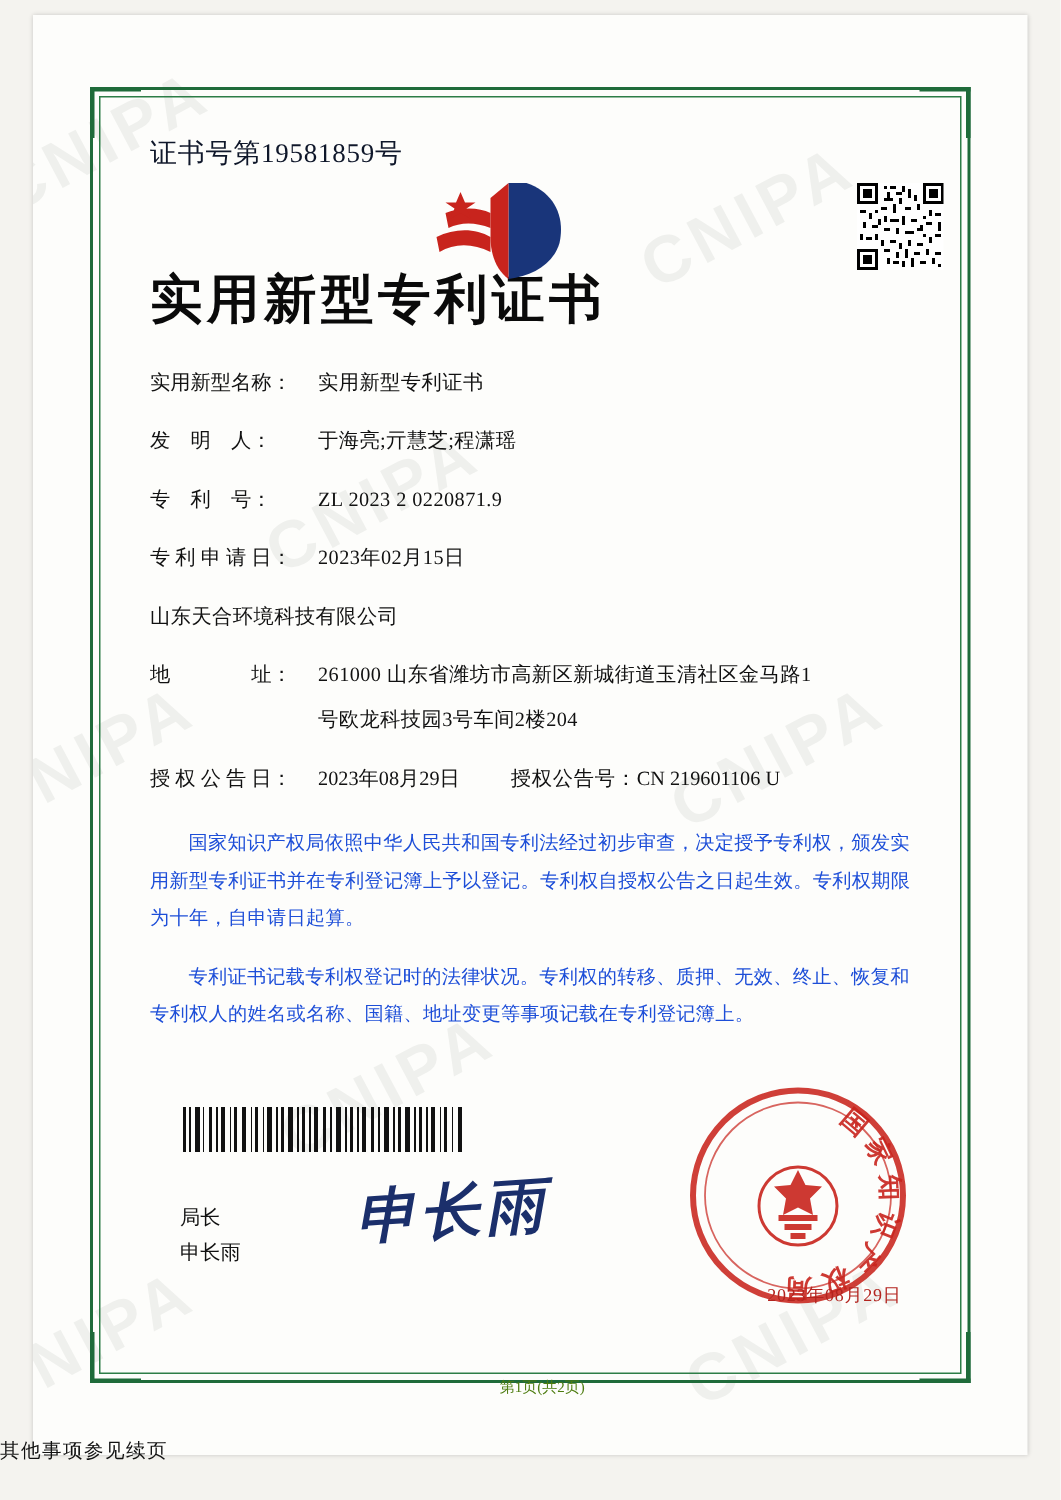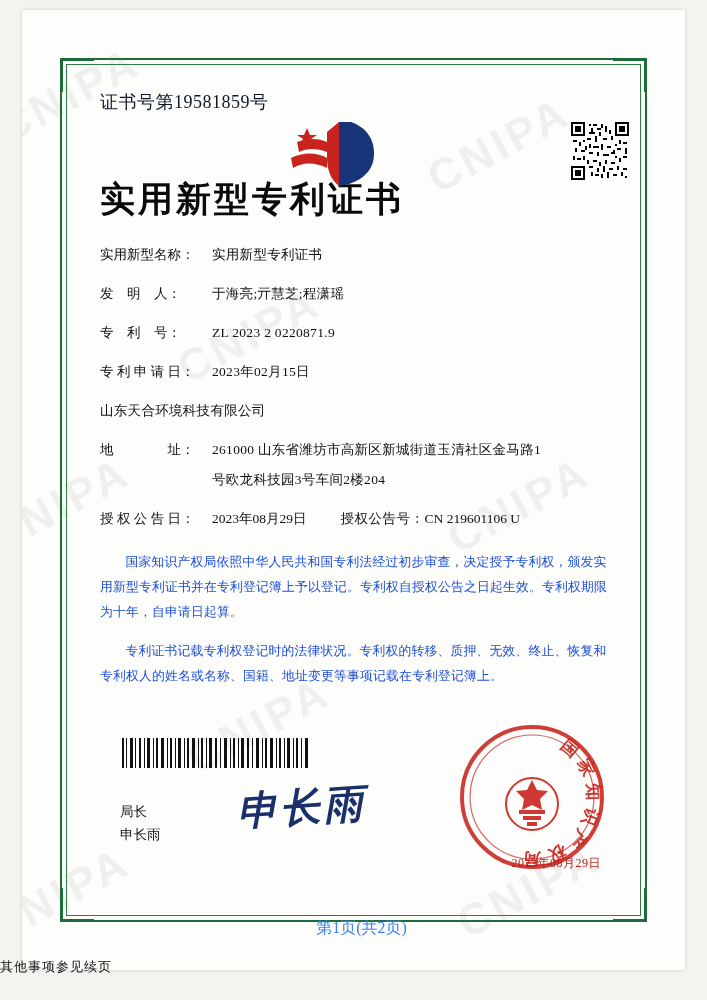--- a/index.html
+++ b/index.html
@@ -224,22 +224,22 @@
     font-weight: bold;
     font-style: italic;
   }
 
   .page-no {
     position: absolute;
     left: 16px;
     right: 0;
     top: 908px;
     text-align: center;
-    font-size: 16px;
-    color: #3b82f6;
+    font-size: 10px;
+    color: #4d7c0f;
     z-index: 5;
   }
 
   .footer-note {
     position: absolute;
     left: 0;
     right: 0;
     top: 958px;
     font-size: 13px;
     color: #111;

